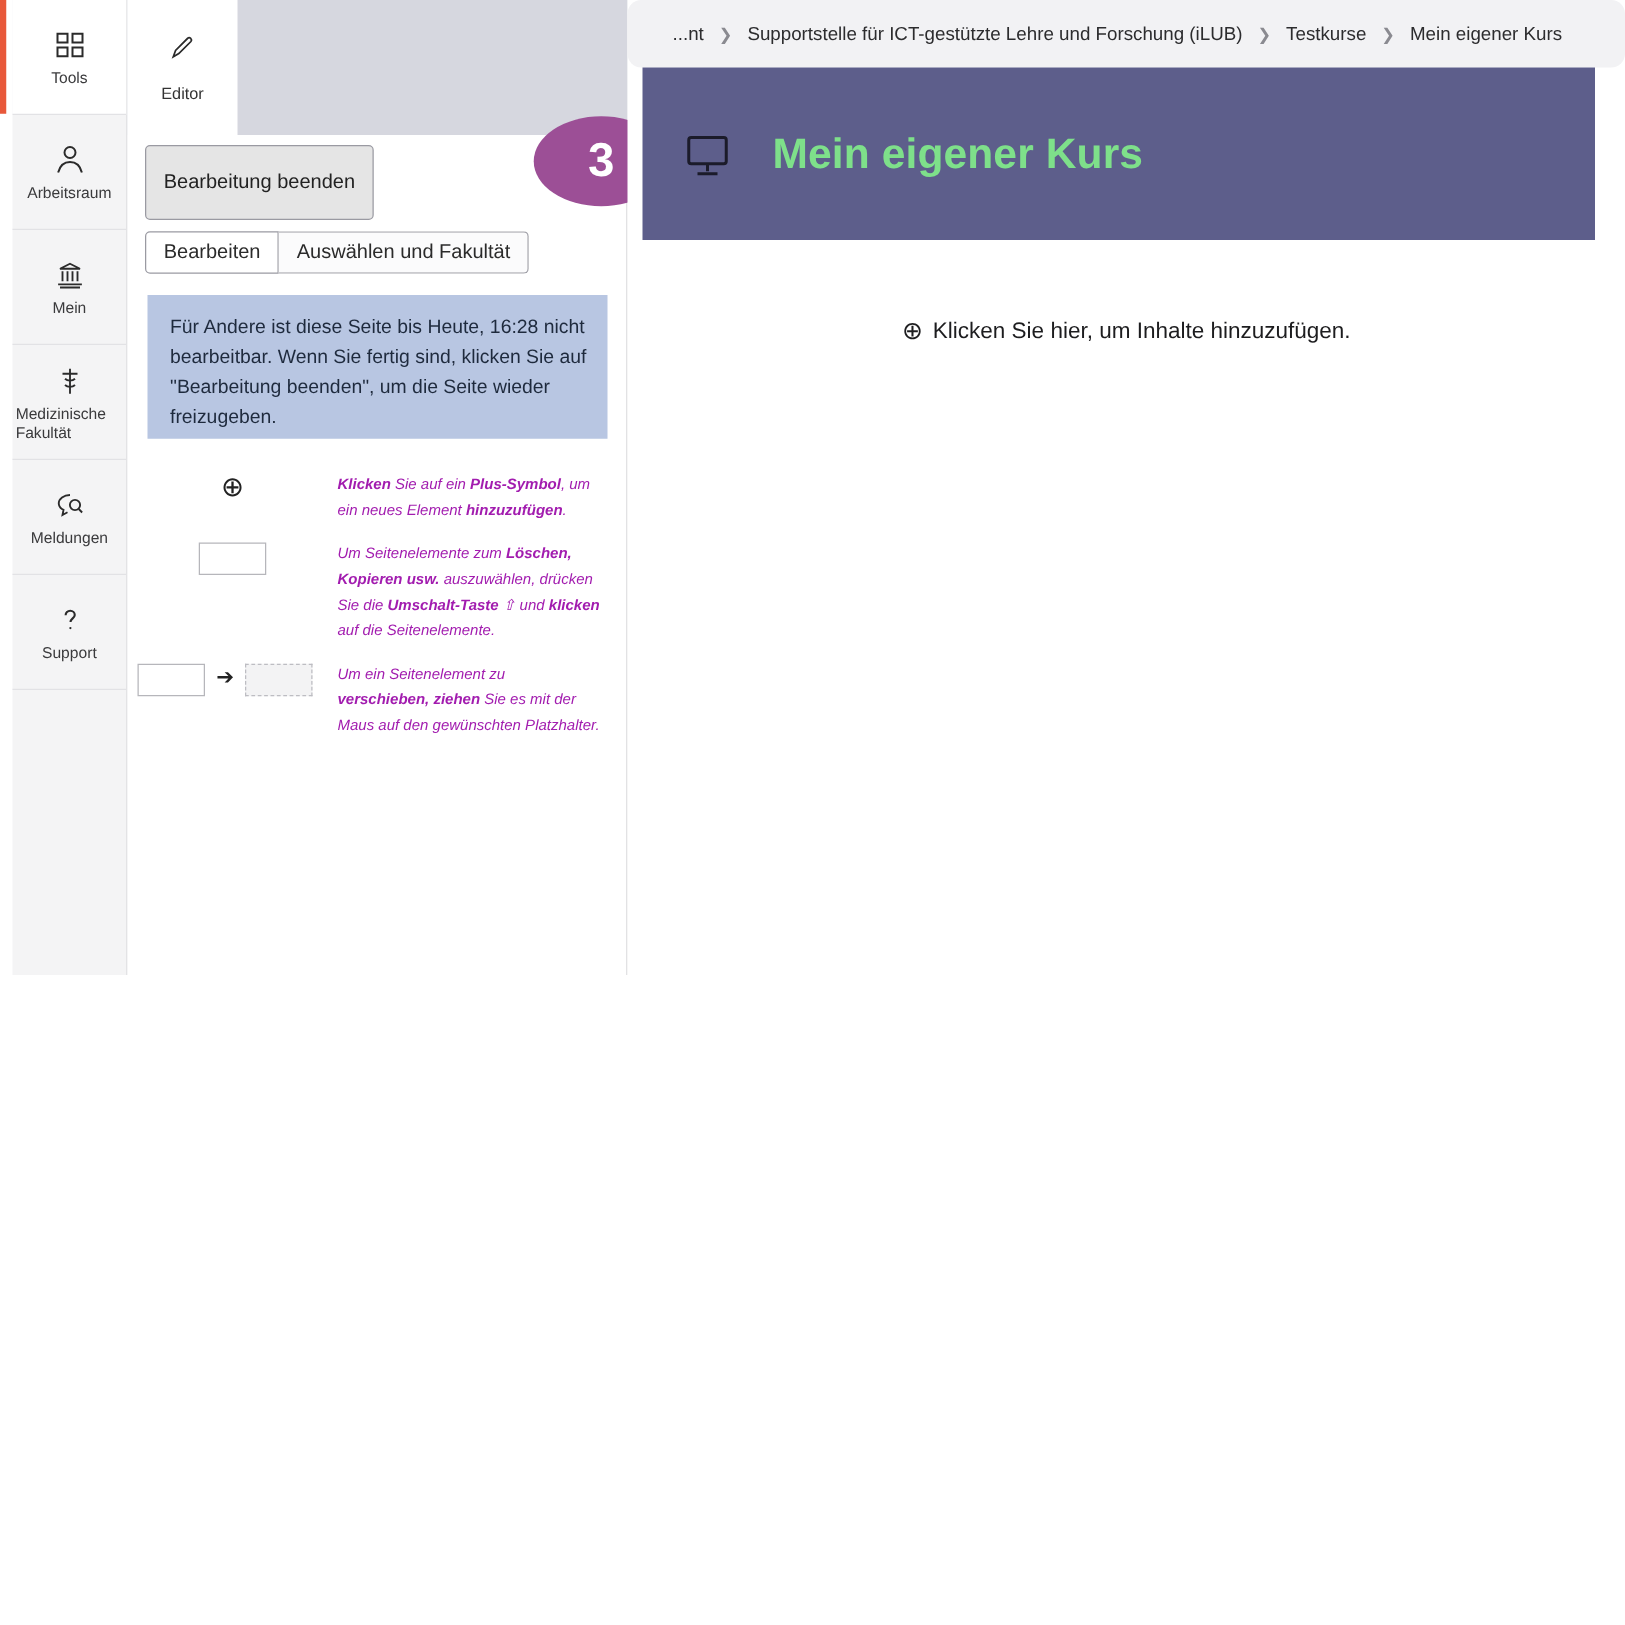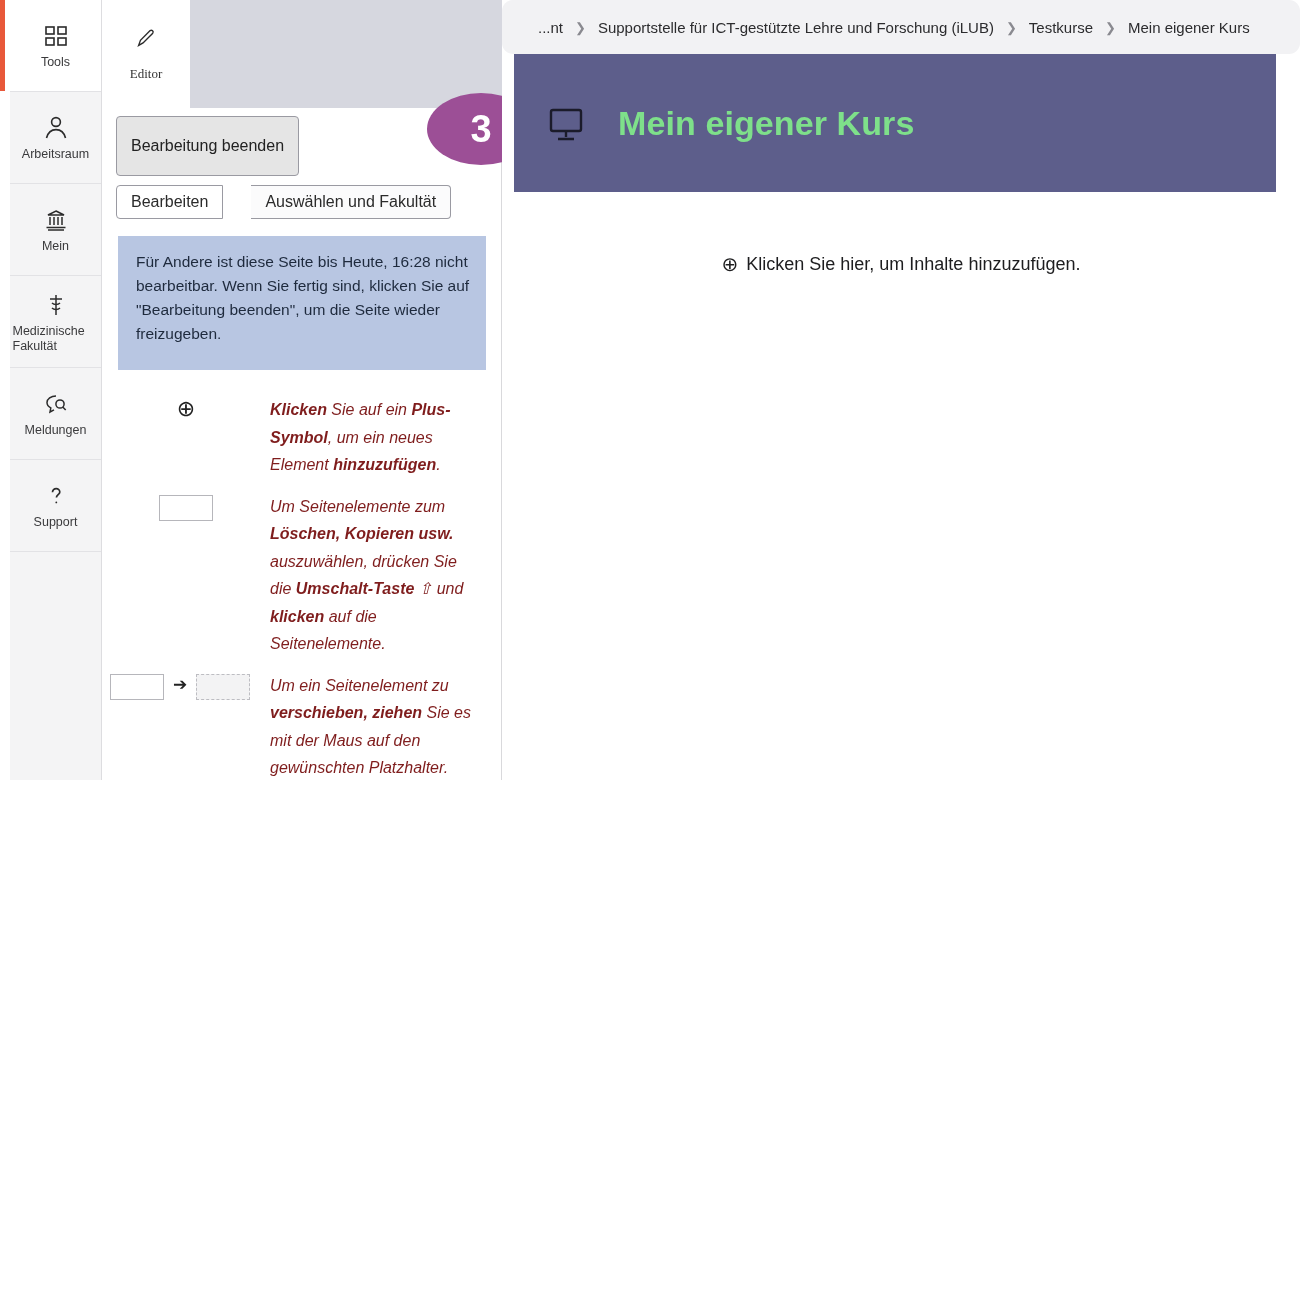--- a/index.html
+++ b/index.html
@@ -55,21 +55,20 @@
   .panel {
     position: absolute; left: 102px; top: 0;
     width: 400px; height: 780px;
     background: #ffffff;
     border-right: 1px solid #d9d9dc;
   }
   .panel-tabstrip {
     position: absolute; left: 0; top: 0;
     width: 400px; height: 108px;
     background: #d6d7df;
-    font-family: Liberation Serif, serif;
   }
   .panel-tab {
     position: absolute; left: 0; top: 0;
     width: 88px; height: 108px;
     background: #ffffff;
     display: flex; flex-direction: column;
     align-items: center; justify-content: center;
     gap: 12px;
     cursor: pointer;
   }
@@ -94,36 +93,36 @@
   }
   .dots {
     margin-left: 130px;
     font-size: 24px;
     letter-spacing: 2px;
     color: #3b3b3b;
     cursor: pointer;
     line-height: 10px;
   }
 
-  .seg-row { padding: 9px 0 0 14px; display: flex; gap: 28px; }
+  .seg-row { padding: 9px 0 0 14px; display: flex; }
   .seg {
     border: 1px solid #9a9aa2;
     font-size: 16px;
     padding: 7px 14px;
     background: #ffffff;
     cursor: pointer;
   }
   .seg:first-child { border-radius: 4px 0 0 4px; }
   .seg:last-child { border-radius: 0 4px 4px 0; border-left: none; background: #fbfbfc; }
 
   .notice {
     margin: 17px 14px 0 16px;
     background: #b8c6e2;
     color: #1e2a3d;
-    padding: 14px 16px 24px 18px;
+    padding: 14px 16px 5px 18px;
     font-size: 15.5px;
     line-height: 1.55;
     width: 368px;
   }
 
   .help-list {
     margin-top: 26px;
     padding-left: 0;
     font-size: 13.5px;
   }
@@ -136,23 +135,23 @@
     width: 168px;
     flex: 0 0 168px;
     display: flex;
     align-items: flex-start;
     justify-content: center;
     padding-top: 2px;
   }
   .help-gfx.left { justify-content: flex-start; padding-left: 8px; }
   .help-text {
     font-style: italic;
-    font-size: 16px;
+    font-size: 12px;
     line-height: 1.72;
-    color: #7f1d1d;
+    color: #a21caf;
     width: 210px;
   }
   .help-text b { font-weight: 700; }
   .plus-glyph { font-size: 22px; line-height: 22px; color: #222; }
   .ph-box {
     width: 54px; height: 26px;
     border: 1px solid #b6b6bb;
     background: #fff;
   }
   .ph-box.dashed { border: 1px dashed #bdbdc2; background: #f3f3f4; }

